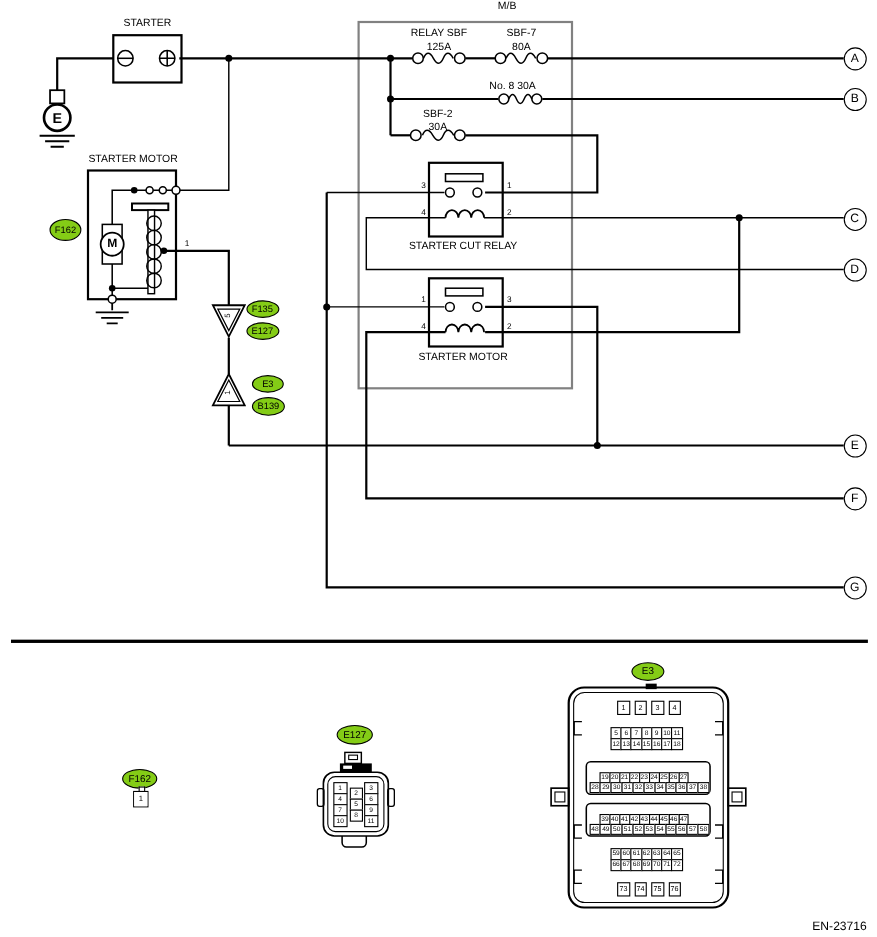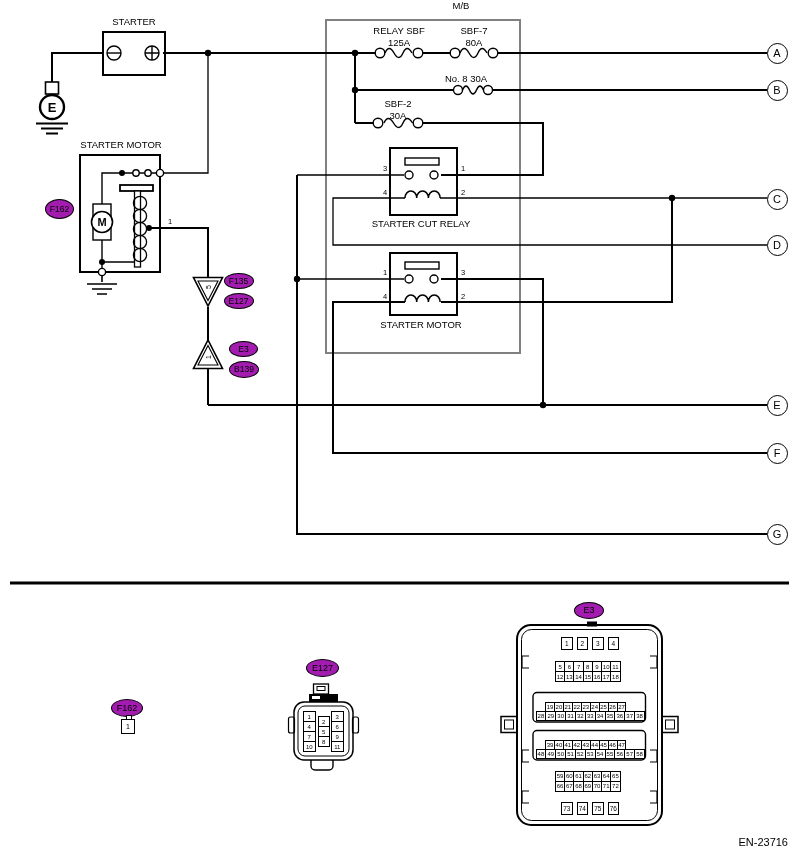--- a/index.html
+++ b/index.html
@@ -4,21 +4,21 @@
 <style>
   *{box-sizing:border-box;margin:0;padding:0}
   html,body{background:#fff}
   .canvas{position:relative;width:797px;height:852px;background:#fff;color:#000;
     font-family:"Liberation Sans",sans-serif;overflow:hidden}
   svg.layer{position:absolute;left:0;top:0}
   .lbl{position:absolute;transform:translateX(-50%);font-size:9.5px;line-height:1;white-space:nowrap}
   .sm{font-size:7.5px}
   .ctr{position:absolute;transform:translate(-50%,-50%);line-height:1;white-space:nowrap}
   .bold{font-weight:bold}
-  .oval{position:absolute;border:1.4px solid #000;border-radius:50%;background:#a21caf;
+  .oval{position:absolute;border:1.4px solid #000;border-radius:50%;background:#84cc16;
     display:flex;align-items:center;justify-content:center;font-size:8.5px;line-height:1}
   .term{position:absolute;width:21px;height:21px;border:1.6px solid #000;border-radius:50%;
     background:#fff;display:flex;align-items:center;justify-content:center;font-size:11px}
   .tri-num{position:absolute;font-size:7px;line-height:1;transform:translate(-50%,-50%) rotate(-90deg)}
   .hrow{position:absolute;display:flex}
   .hrow .cell{flex:1;border:1px solid #000;margin-left:-1px;background:#fff;
     display:flex;align-items:center;justify-content:center;font-size:6px;line-height:1}
   .hrow .cell:first-child{margin-left:0}
   .spaced{position:absolute;display:flex;gap:4px}
   .spaced .cell{width:11.5px;height:13px;border:1px solid #000;background:#fff;

